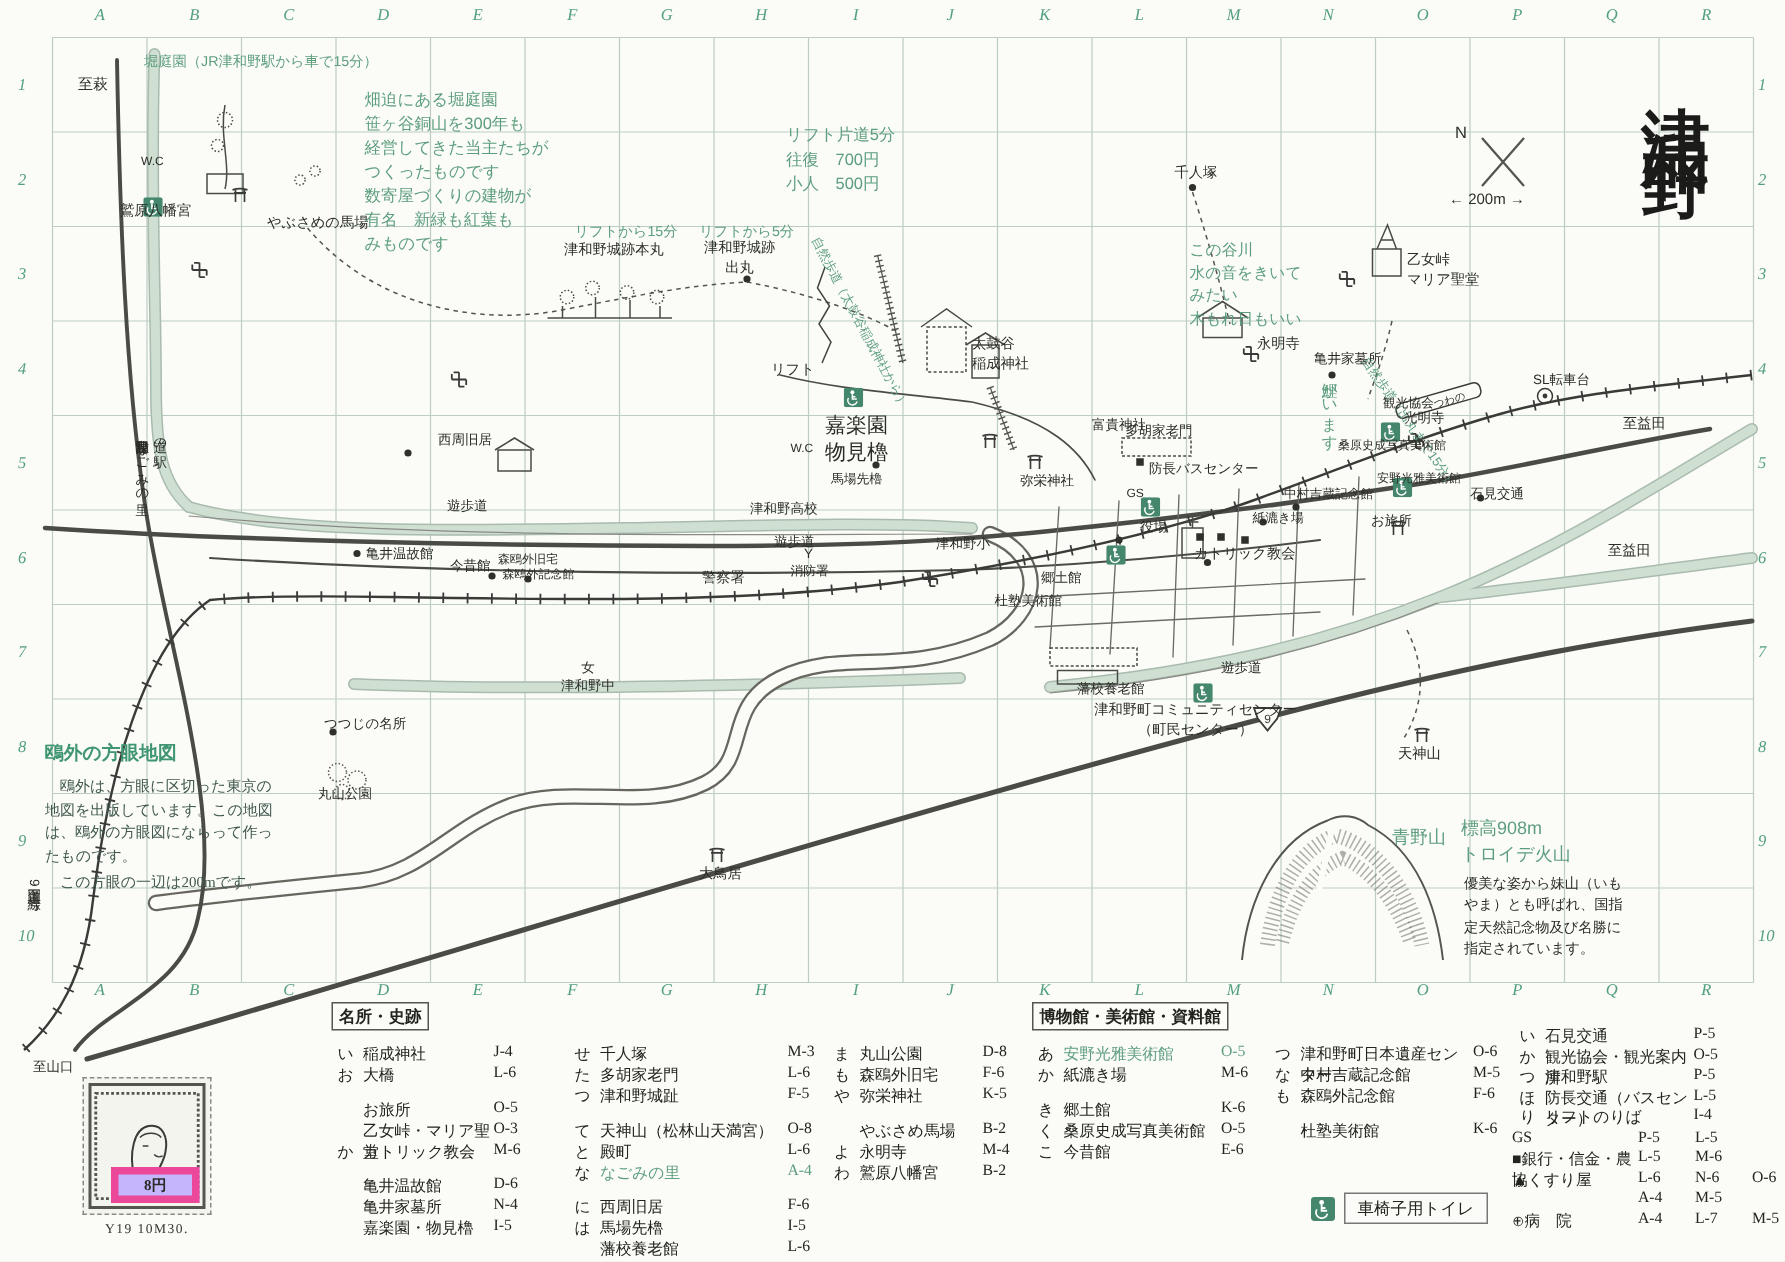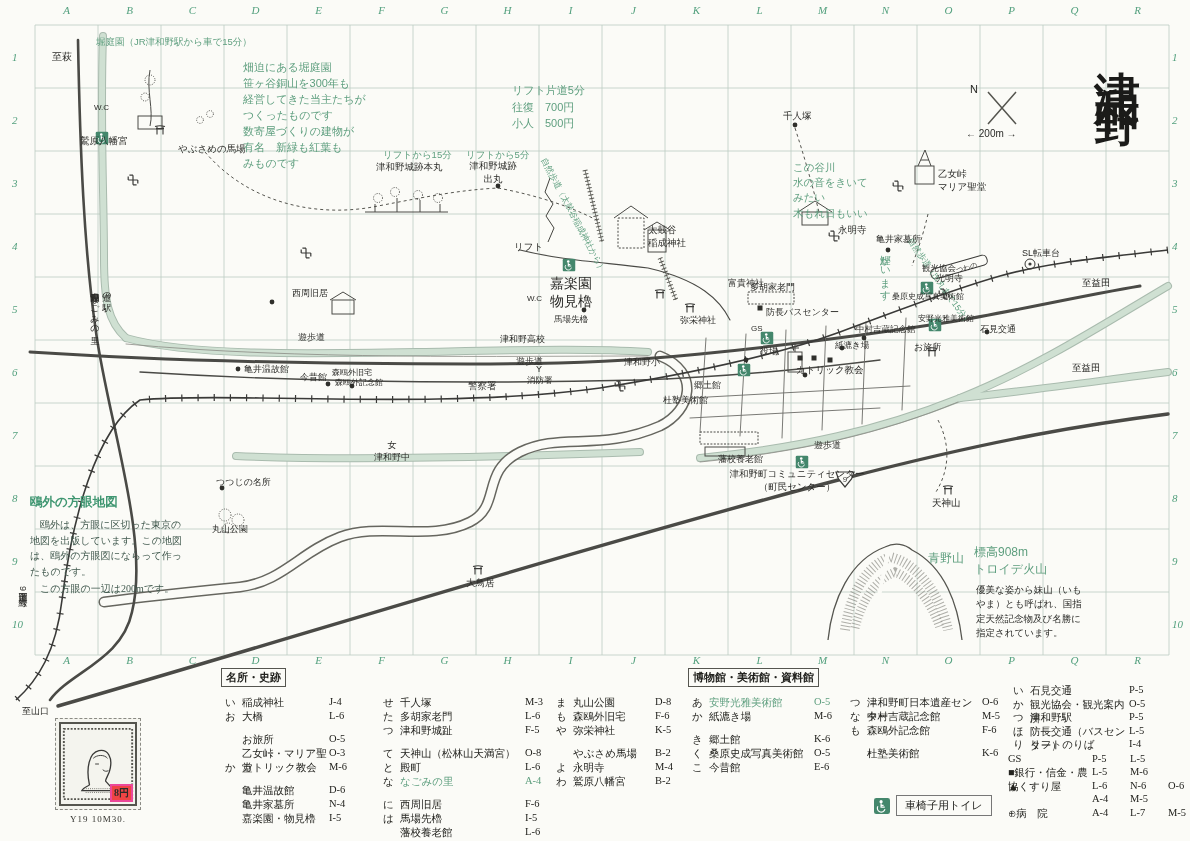--- a/index.html
+++ b/index.html
@@ -27,21 +27,21 @@
   .lrow.greenrow .ln,.lrow.greenrow .lc{color:#5d9e7e;}
   .frow{position:absolute;display:flex;font:10.5px "Liberation Serif",serif;color:#23231f;z-index:8;}
   .frow .fl{width:84px;flex:0 0 84px;}
   .frow .fc{width:38px;flex:0 0 38px;}
   .wcnote{position:absolute;left:874px;top:795px;display:flex;align-items:center;gap:6px;z-index:8;}
   .wcnote .wbox{border:1px solid #777;padding:2px 8px;font:11px "Liberation Serif",serif;color:#23231f;}
   .stamp{position:absolute;left:55px;top:718px;width:86px;height:92px;border:1px dashed #8a8a84;
        background:#f4f4ee;z-index:7;box-sizing:border-box;padding:3px;}
   .stamp .inner{width:100%;height:100%;border:2px solid #55554e;box-sizing:border-box;position:relative;}
   .stamp .denom{position:absolute;right:2px;bottom:2px;font:bold 10px "Liberation Serif",serif;
-       color:#2b2b28;background:#ef4444;border:2px solid #ec4899;padding:0 2px;}
+       color:#2b2b28;background:#c4b5fd;border:5px solid #ec4899;padding:0 17px;}
   .stampcap{position:absolute;left:55px;top:814px;width:86px;text-align:center;
        font:9px "Liberation Serif",serif;letter-spacing:1px;color:#33332f;z-index:7;}
 </style>
 </head>
 <body>
 
 <div class="canvas">
 
   <svg class="mapart" width="1190" height="841" viewBox="0 0 1190 841">
     <defs>
@@ -352,21 +352,21 @@
 有名　新緑も紅葉も
 みものです</div>
       <div class="lbl" style="left: 94px; top: 103px; font-size: 8px;">W.C</div>
       <div class="lbl" style="left: 80px; top: 135px; font-size: 9.5px;">鷲原八幡宮</div>
       <div class="lbl" style="left: 178px; top: 143px; font-size: 9.5px;">やぶさめの馬場</div>
       <div class="lbl green" style="left: 383px; top: 149px; font-size: 9.5px;">リフトから15分</div>
       <div class="lbl" style="left: 376px; top: 161px; font-size: 9.5px;">津和野城跡本丸</div>
       <div class="lbl green" style="left: 466px; top: 149px; font-size: 9.5px;">リフトから5分</div>
       <div class="lbl" style="left: 462px; top: 160px; font-size: 9.5px; width: 62px; text-align: center;">津和野城跡
 出丸</div>
-      <div class="lbl green" style="left: 512px; top: 82px; font-size: 11px; line-height: 1.5;">リフト片道5分
+      <div class="lbl green" style="left: 524px; top: 82px; font-size: 11px; line-height: 1.5;">リフト片道5分
 往復　700円
 小人　500円</div>
       <div class="lbl green" style="left: 548px; top: 156px; font-size: 8.5px; transform: rotate(62deg); transform-origin: left top;">自然歩道（太鼓谷稲成神社から）</div>
       <div class="lbl green" style="left: 914px; top: 236px; font-size: 8.5px; transform: rotate(55deg); transform-origin: left top;">自然歩道（出丸まで15分）</div>
       <div class="lbl" style="left: 514px; top: 241px; font-size: 9.5px;">リフト</div>
       <div class="lbl" style="left: 648px; top: 224px; font-size: 9.5px;">太鼓谷
 稲成神社</div>
       <div class="lbl" style="left: 728px; top: 278px; font-size: 9px;">富貴神社</div>
       <div class="lbl" style="left: 750px; top: 282px; font-size: 9px;">多胡家老門</div>
       <div class="lbl" style="left: 783px; top: 110px; font-size: 9.5px;">千人塚</div>

